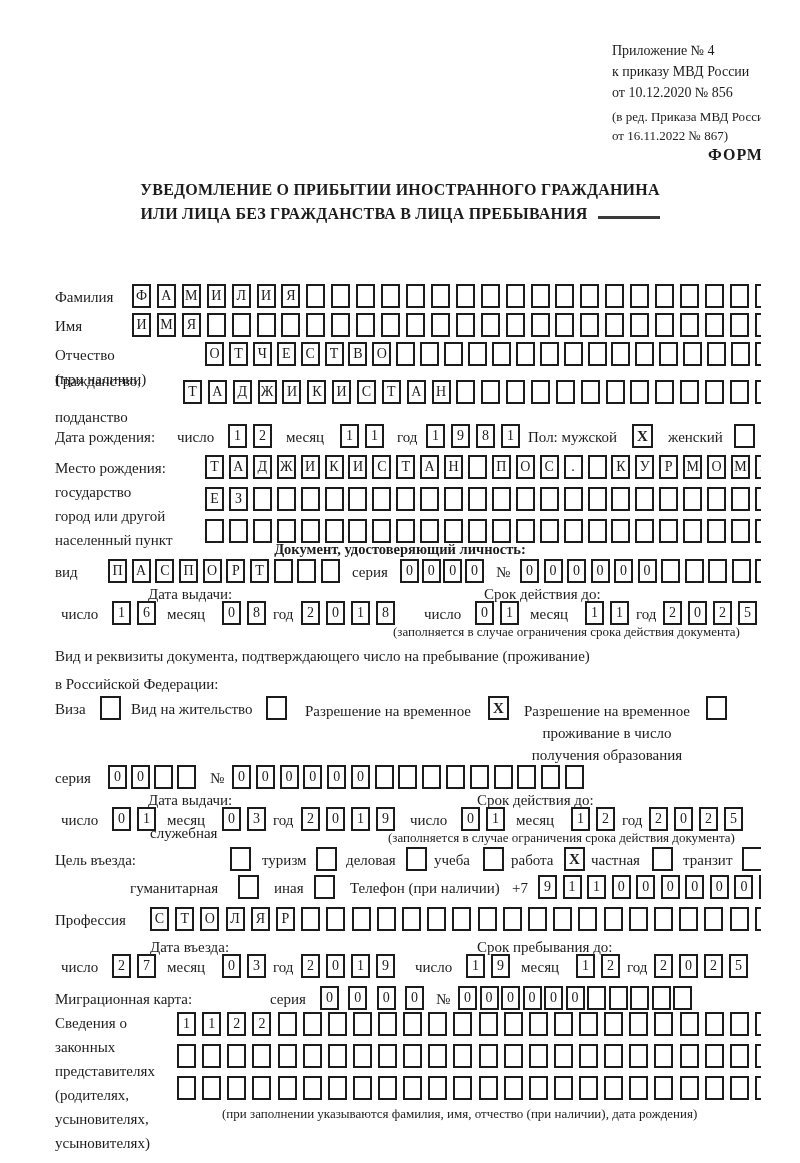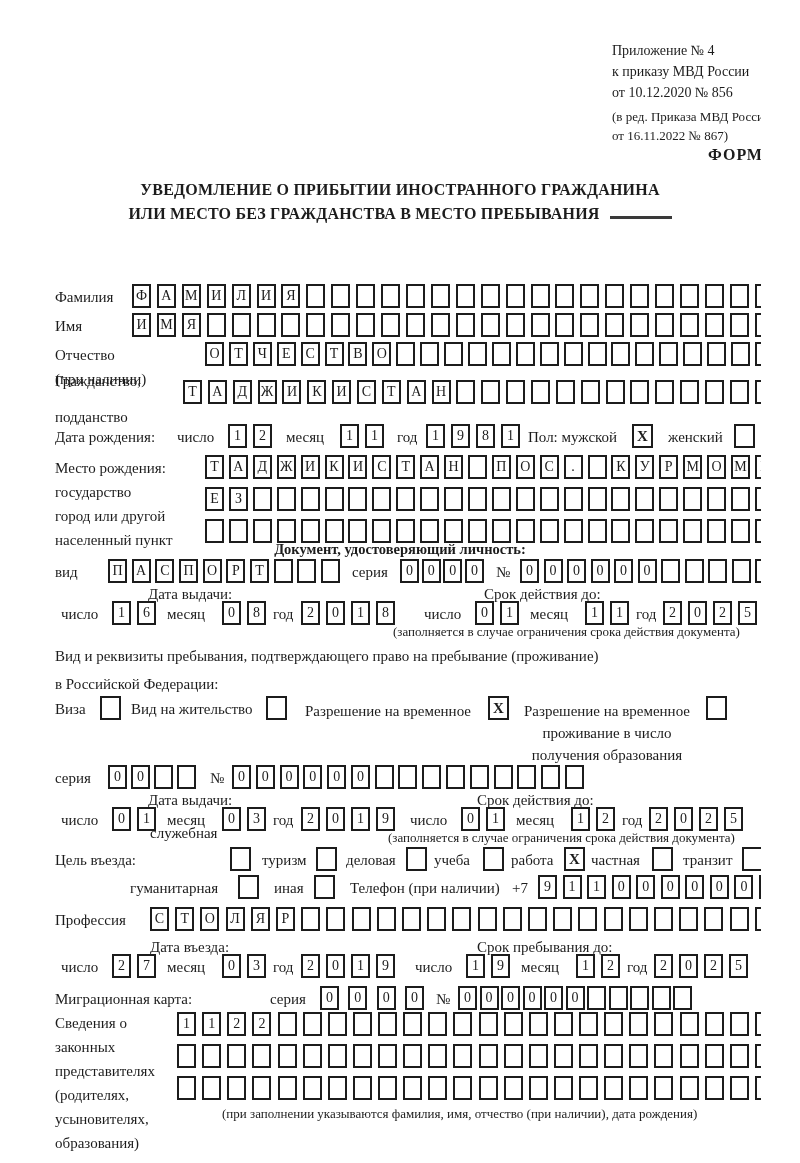--- a/index.html
+++ b/index.html
@@ -43,21 +43,21 @@
     <div class="hdr-line">Приложение № 4</div>
     <div class="hdr-line">к приказу МВД России</div>
     <div class="hdr-line">от 10.12.2020 № 856</div>
     <div class="hdr-line sub" style="margin-top:4px">(в ред. Приказа МВД России</div>
     <div class="hdr-line sub">от 16.11.2022 № 867)</div>
   </div>
   <div class="abs forma" style="left:708px;top:146px">ФОРМА</div>
 
   <div class="abs center title-line" style="top:181px">УВЕДОМЛЕНИЕ О ПРИБЫТИИ ИНОСТРАННОГО ГРАЖДАНИНА</div>
   <div class="abs center title-line" style="top:204px">
-    <span>ИЛИ МЕСТО БЕЗ ГРАЖДАНСТВА В МЕСТО ПРЕБЫВАНИЯ</span><span class="blank"></span>
+    <span>ИЛИ ЛИЦА БЕЗ ГРАЖДАНСТВА В ЛИЦА ПРЕБЫВАНИЯ</span><span class="blank"></span>
   </div>
 
 
   <span class="abs lbl" style="left:55px;top:288px">Фамилия</span>
   <div class="abs cellrow" style="left:132px;top:284px;width:642px">
       <span class="cell">Ф</span>
       <span class="cell">А</span>
       <span class="cell">М</span>
       <span class="cell">И</span>
       <span class="cell">Л</span>
@@ -345,21 +345,21 @@
     </span>
   <span class="abs lbl" style="left:636px;top:605px">год</span>
   <span class="abs cells-inline" style="left:663px;top:601px">
       <span class="cell">2</span>
       <span class="cell">0</span>
       <span class="cell">2</span>
       <span class="cell">5</span>
     </span>
   <span class="abs note" style="left:393px;top:624px">(заполняется в случае ограничения срока действия документа)</span>
 
-  <span class="abs lbl" style="left:55px;top:647px">Вид и реквизиты пребывания, подтверждающего право на пребывание (проживание)</span>
+  <span class="abs lbl" style="left:55px;top:647px">Вид и реквизиты документа, подтверждающего число на пребывание (проживание)</span>
   <span class="abs lbl" style="left:55px;top:675px">в Российской Федерации:</span>
 
   <span class="abs lbl" style="left:55px;top:700px">Виза</span>
   <span class="abs cbx" style="left:100px;top:696px"></span>
   <span class="abs lbl" style="left:131px;top:700px">Вид на жительство</span>
   <span class="abs cbx" style="left:266px;top:696px"></span>
   <div class="abs opt-block" style="left:300px;top:700px;width:176px">
     <div>Разрешение на временное</div>
   </div>
   <span class="abs cbx" style="left:488px;top:696px">X</span>
@@ -556,21 +556,21 @@
       <span class="cell"></span>
       <span class="cell"></span>
       <span class="cell"></span>
     </div>
 
   <span class="abs lbl" style="left:55px;top:1014px">Сведения о</span>
   <span class="abs lbl" style="left:55px;top:1038px">законных</span>
   <span class="abs lbl" style="left:55px;top:1062px">представителях</span>
   <span class="abs lbl" style="left:55px;top:1086px">(родителях,</span>
   <span class="abs lbl" style="left:55px;top:1110px">усыновителях,</span>
-  <span class="abs lbl" style="left:55px;top:1134px">образования)</span>
+  <span class="abs lbl" style="left:55px;top:1134px">усыновителях)</span>
   <div class="abs cellrow" style="left:177px;top:1012px;width:597px">
       <span class="cell">1</span>
       <span class="cell">1</span>
       <span class="cell">2</span>
       <span class="cell">2</span>
       <span class="cell"></span>
       <span class="cell"></span>
       <span class="cell"></span>
       <span class="cell"></span>
       <span class="cell"></span>

